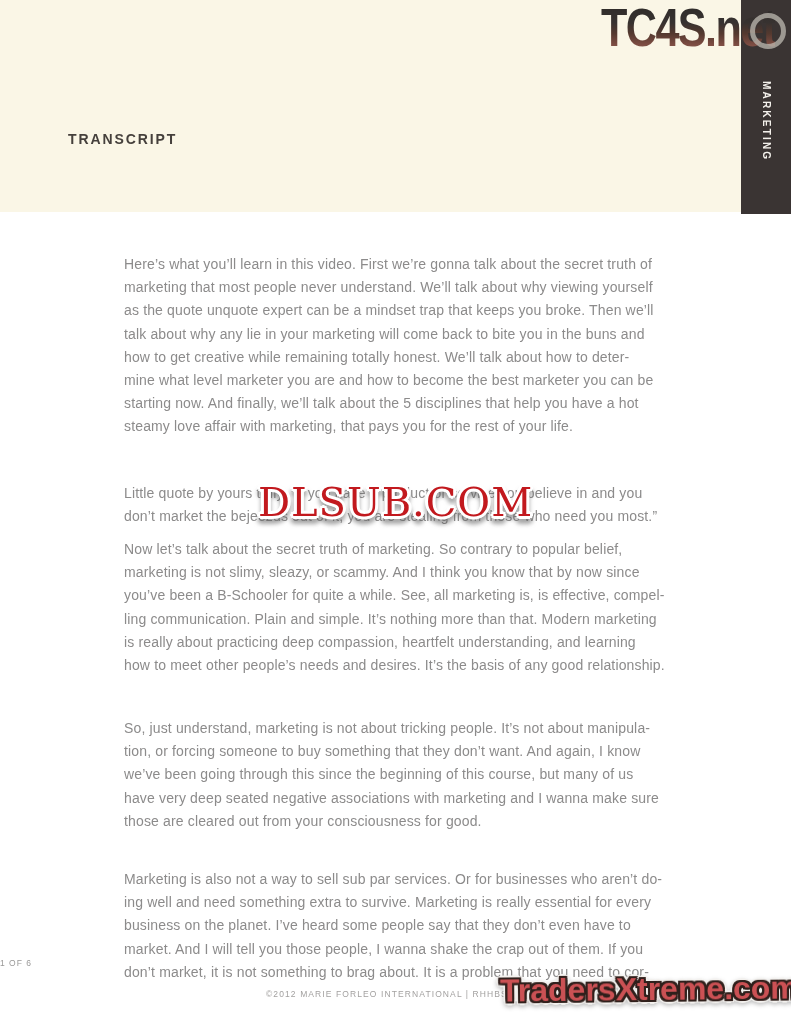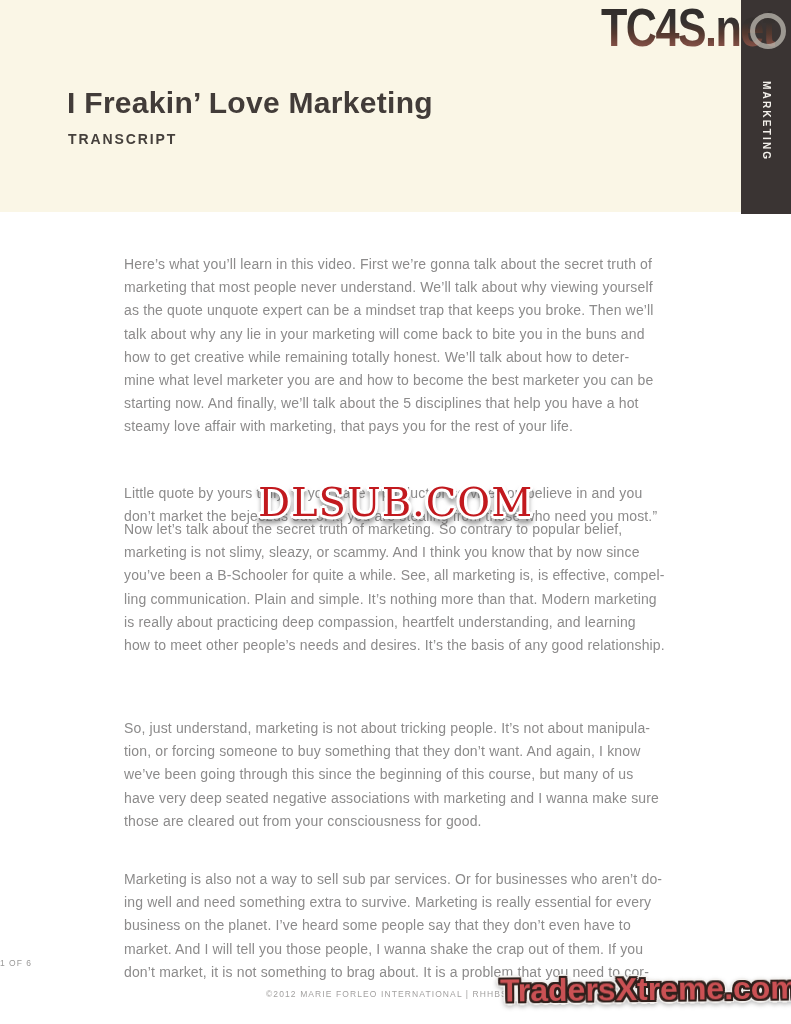--- a/index.html
+++ b/index.html
@@ -46,21 +46,21 @@
   .wm-ring{
     position:absolute;left:750px;top:13px;width:26px;height:26px;
     border:5px solid rgba(190,185,178,.75);border-radius:50%;z-index:4;
   }
   
   .para{
     position:absolute;left:112px;width:660px;margin:12px;
     font-size:14px;line-height:23.2px;letter-spacing:.15px;
     color:#8c8b8b;white-space:pre-line;
   }
-  .p1{top:241px}.p2{top:470px}.p3{top:506px}.p4{top:705px}.p5{top:856px}
+  .p1{top:241px}.p2{top:470px}.p3{top:526px}.p4{top:705px}.p5{top:856px}
   
   .wm-dlsub{
     position:absolute;left:0;top:482px;width:791px;text-align:center;z-index:5;
     font-family:"DejaVu Serif","Liberation Serif",serif;
     font-size:40px;font-weight:normal;letter-spacing:1px;line-height:40px;
     color:#c2191e;
     text-shadow:
       -3px 0 0 #fff,3px 0 0 #fff,0 -3px 0 #fff,0 3px 0 #fff,
       -2px -2px 0 #fff,2px -2px 0 #fff,-2px 2px 0 #fff,2px 2px 0 #fff;
     filter:drop-shadow(0 5px 2px rgba(95,95,95,.55));
@@ -88,21 +88,20 @@
     filter:drop-shadow(0 2px 2px rgba(0,0,0,.25));
   }
 </style>
 </head>
 <body>
 
 <div class="page">
 
   <div class="header-band"></div>
 
-  <h1 class="page-title">I Freakin’ Love Marketing</h1>
 
   <div class="page-subtitle">TRANSCRIPT</div>
 
   <div class="side-tab">
     <span>MARKETING</span>
   </div>
 
   <div class="wm-tc4s">TC4S.net</div>
   <div class="wm-ring"></div>
 

